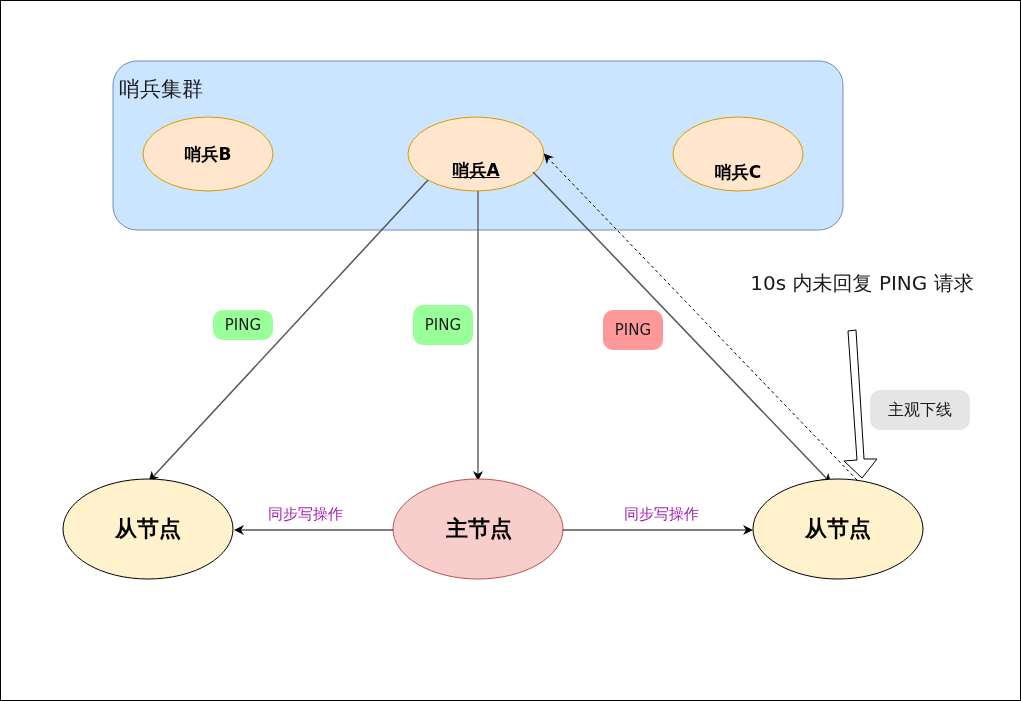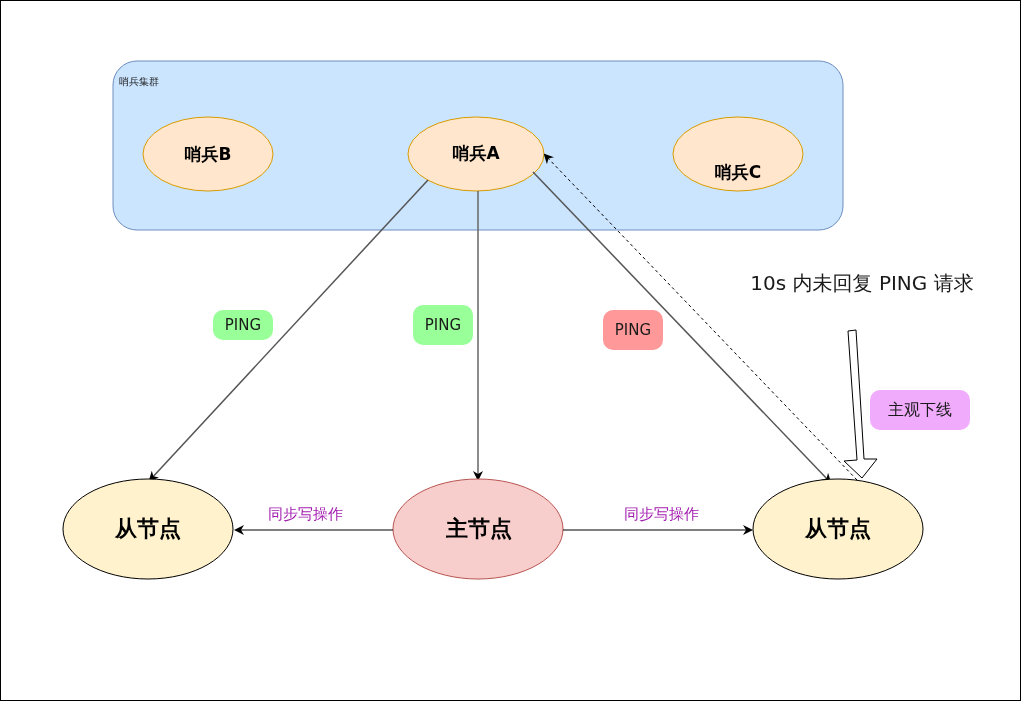--- a/index.html
+++ b/index.html
@@ -2,21 +2,21 @@
 <html><head>
   <meta charset="utf-8">
   <style>
     html, body { margin: 0; padding: 0; background: #ffffff; }
     body { width: 1021px; height: 701px; position: relative; overflow: hidden;
            font-family: "DejaVu Sans", "Liberation Sans", sans-serif; }
     .frame { position: absolute; left: 0; top: 0; width: 1019px; height: 699px;
              border: 1px solid #000; box-sizing: content-box; }
     svg.canvas { position: absolute; left: 0; top: 0; }
     .lbl { position: absolute; color: #1a1a1a; white-space: nowrap; }
-    .cluster-title { left: 119px; top: 75px; font-size: 10px; }
+    .cluster-title { left: 119px; top: 75px; font-size: 21px; }
     .node-text { position: absolute; display: flex; align-items: center; justify-content: center;
                  font-weight: bold; color: #000; }
     .sentinel-text { font-size: 17px; }
     .redis-text { font-size: 22px; }
     .tag { position: absolute; display: flex; align-items: center; justify-content: center;
            font-size: 15px; color: #1a1a1a; border-radius: 10px; }
     .edge-lbl { position: absolute; font-size: 15px; color: #a21caf; white-space: nowrap; }
     .note { position: absolute; font-size: 20px; color: #1a1a1a; text-align: center; line-height: 22px; }
   </style>
 </head>
@@ -52,31 +52,31 @@
   <ellipse id="master" cx="478" cy="529" rx="85" ry="50" fill="#f8cecc" stroke="#b85450" stroke-width="1"></ellipse>
   <ellipse id="replica-right" cx="838" cy="529" rx="85" ry="50" fill="#fff2cc" stroke="#000000" stroke-width="1"></ellipse>
 
   <line x1="393" y1="530" x2="236" y2="530" stroke="#000" stroke-width="1.2" marker-end="url(#arrowBlack)"></line>
   <line x1="563" y1="530" x2="751" y2="530" stroke="#000" stroke-width="1.2" marker-end="url(#arrowBlack)"></line>
 </svg>
 
 <div class="lbl cluster-title">哨兵集群</div>
 
 <div class="node-text sentinel-text" style="left:143px; top:117px; width:130px; height:74px;">哨兵B</div>
-<div class="node-text sentinel-text" style="left:408px; top:116px; width:136px; height:74px;">哨兵A</div>
+<div class="node-text sentinel-text" style="left:408px; top:133px; width:136px; height:74px;text-decoration:underline;">哨兵A</div>
 <div class="node-text sentinel-text" style="left:673px; top:135px; width:130px; height:74px;">哨兵C</div>
 
 <div class="tag" style="left:213px; top:310px; width:60px; height:30px; background:#99ff99;">PING</div>
 <div class="tag" style="left:413px; top:305px; width:60px; height:40px; background:#99ff99;">PING</div>
 <div class="tag" style="left:603px; top:310px; width:60px; height:40px; background:#ff9999;">PING</div>
 
 <div class="note" style="left:712px; top:272px; width:300px;">
   <div>10s 内未回复 PING 请求</div>
 </div>
 
-<div class="tag" style="left:870px; top:390px; width:100px; height:40px; background:#f0abfc; font-size:16px;">主观下线</div>
+<div class="tag" style="left:870px; top:390px; width:100px; height:40px; background:#e5e5e5; font-size:16px;">主观下线</div>
 
 <div class="node-text redis-text" style="left:63px; top:479px; width:170px; height:100px;">从节点</div>
 <div class="node-text redis-text" style="left:394px; top:479px; width:170px; height:100px;">主节点</div>
 <div class="node-text redis-text" style="left:753px; top:479px; width:170px; height:100px;">从节点</div>
 
 <div class="edge-lbl" style="left:268px; top:505px;">同步写操作</div>
 <div class="edge-lbl" style="left:624px; top:505px;">同步写操作</div>
 
 </body></html>

